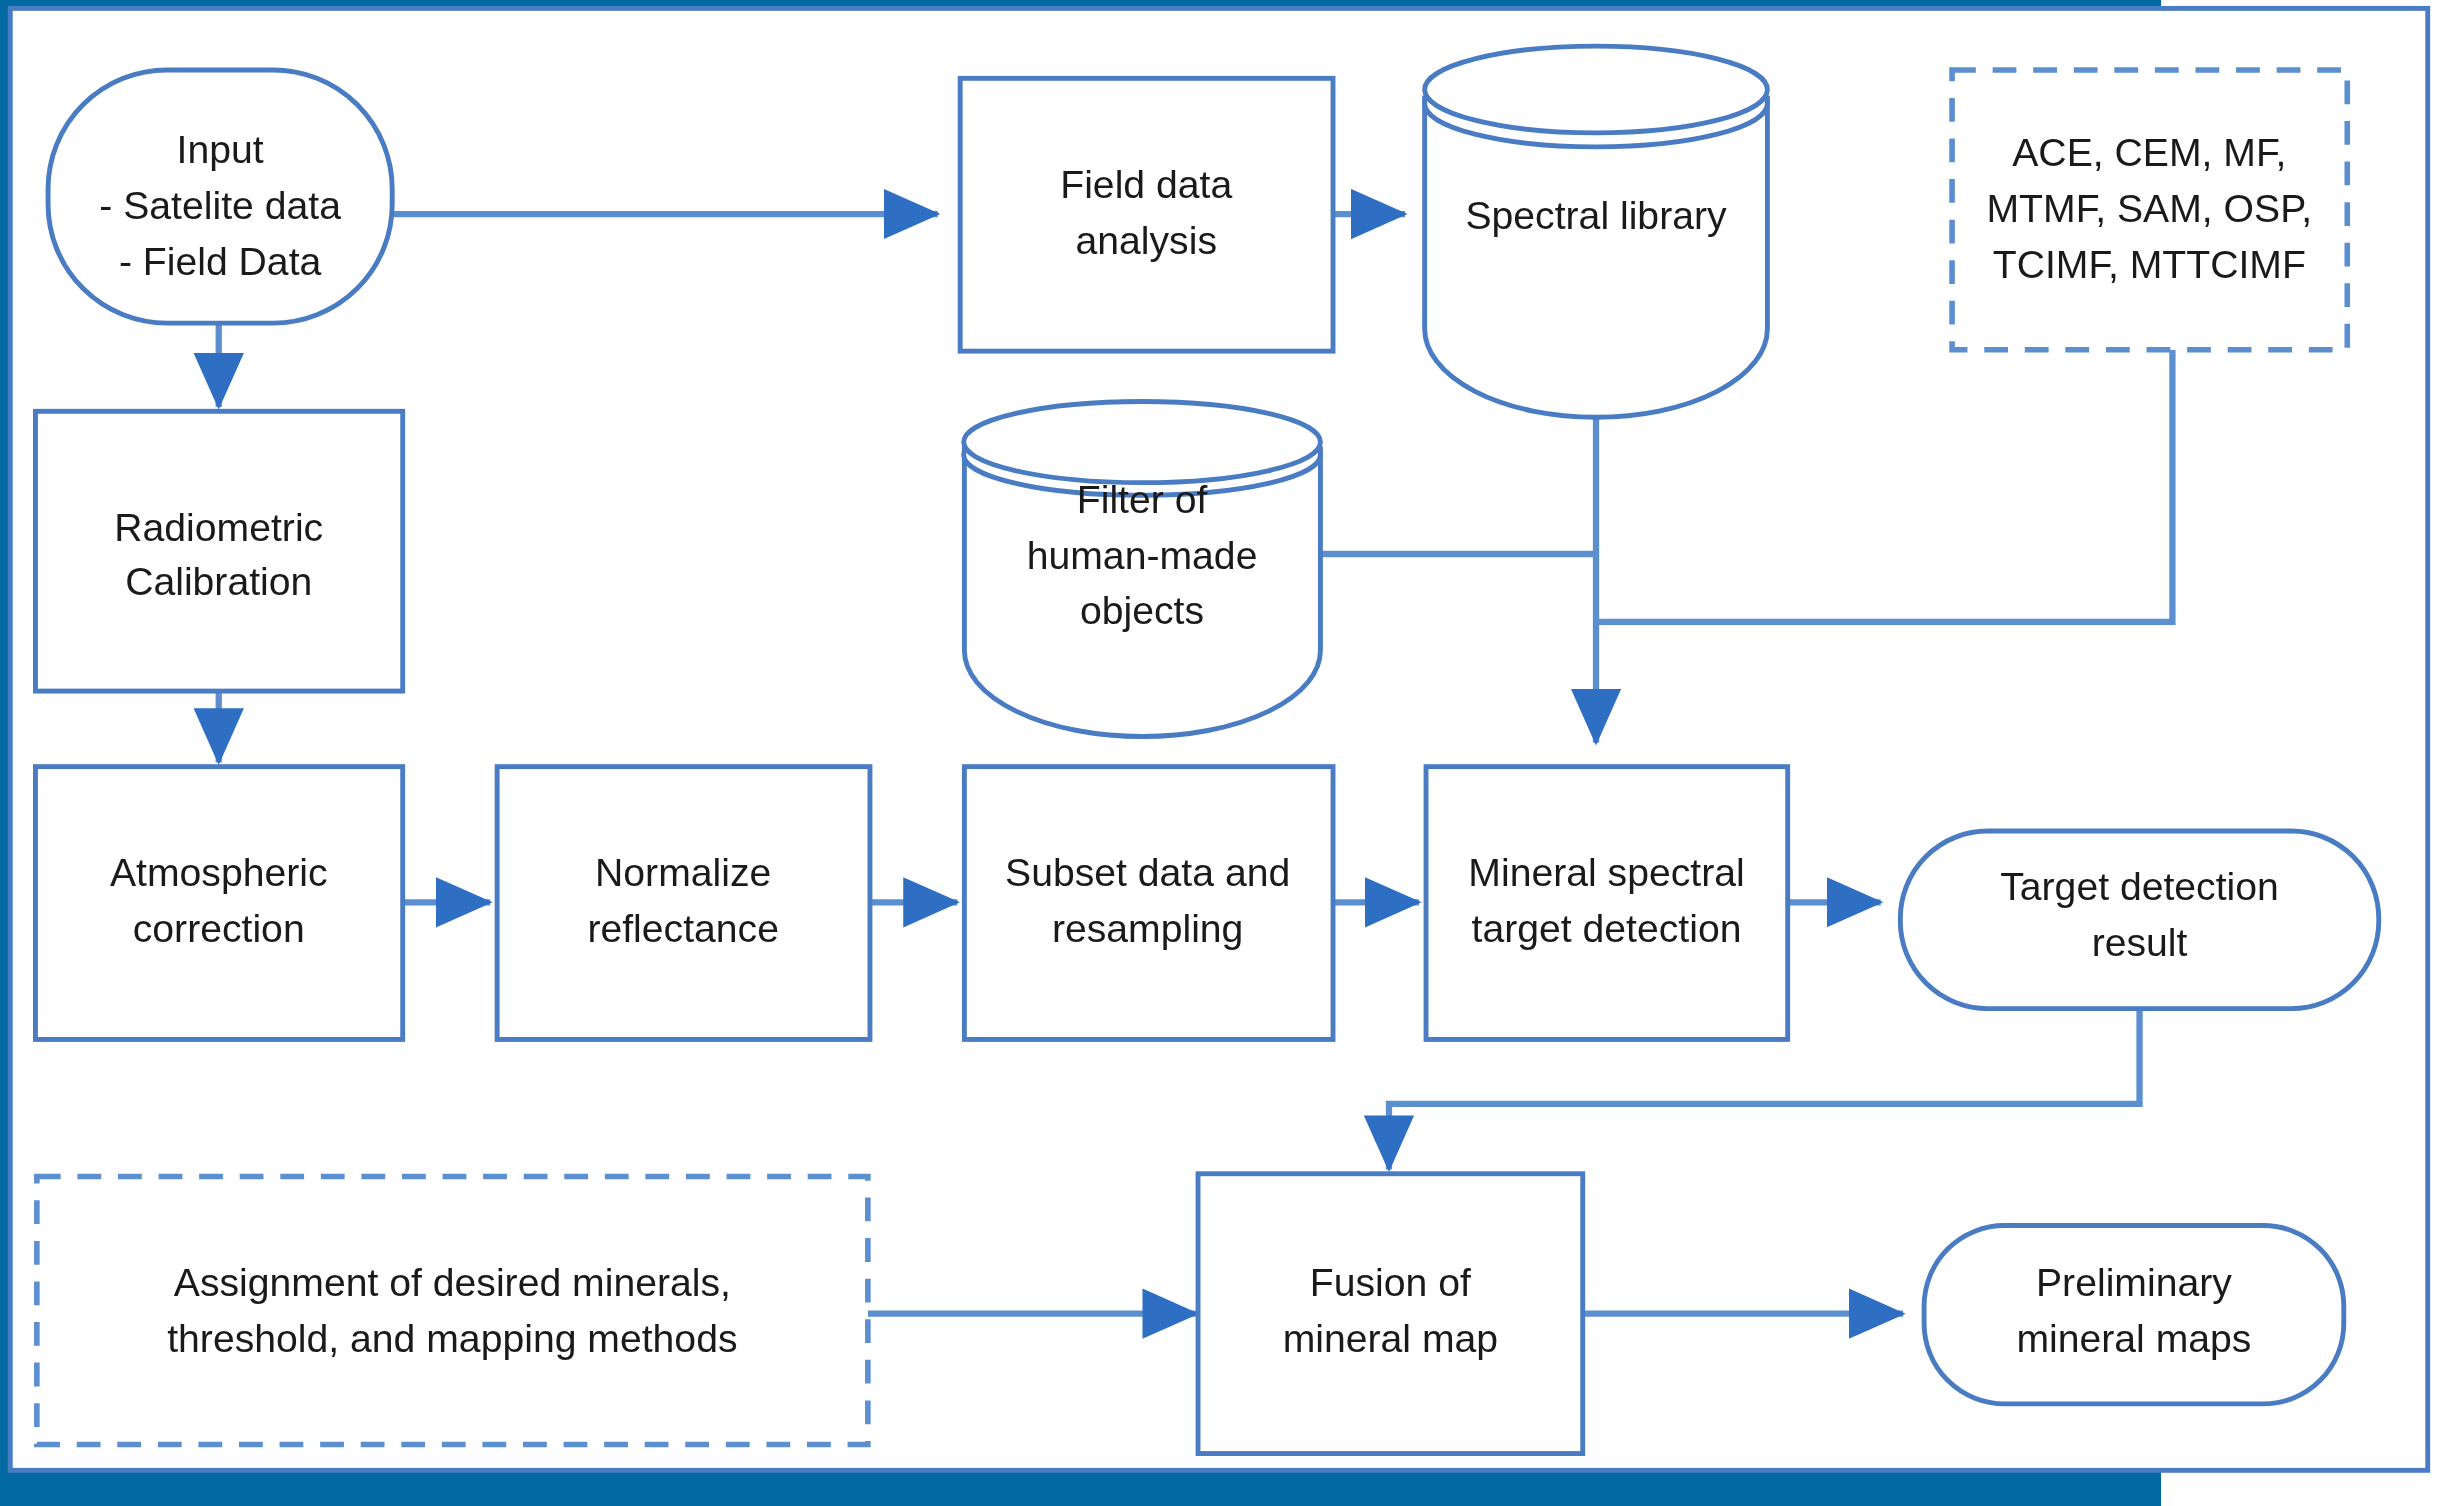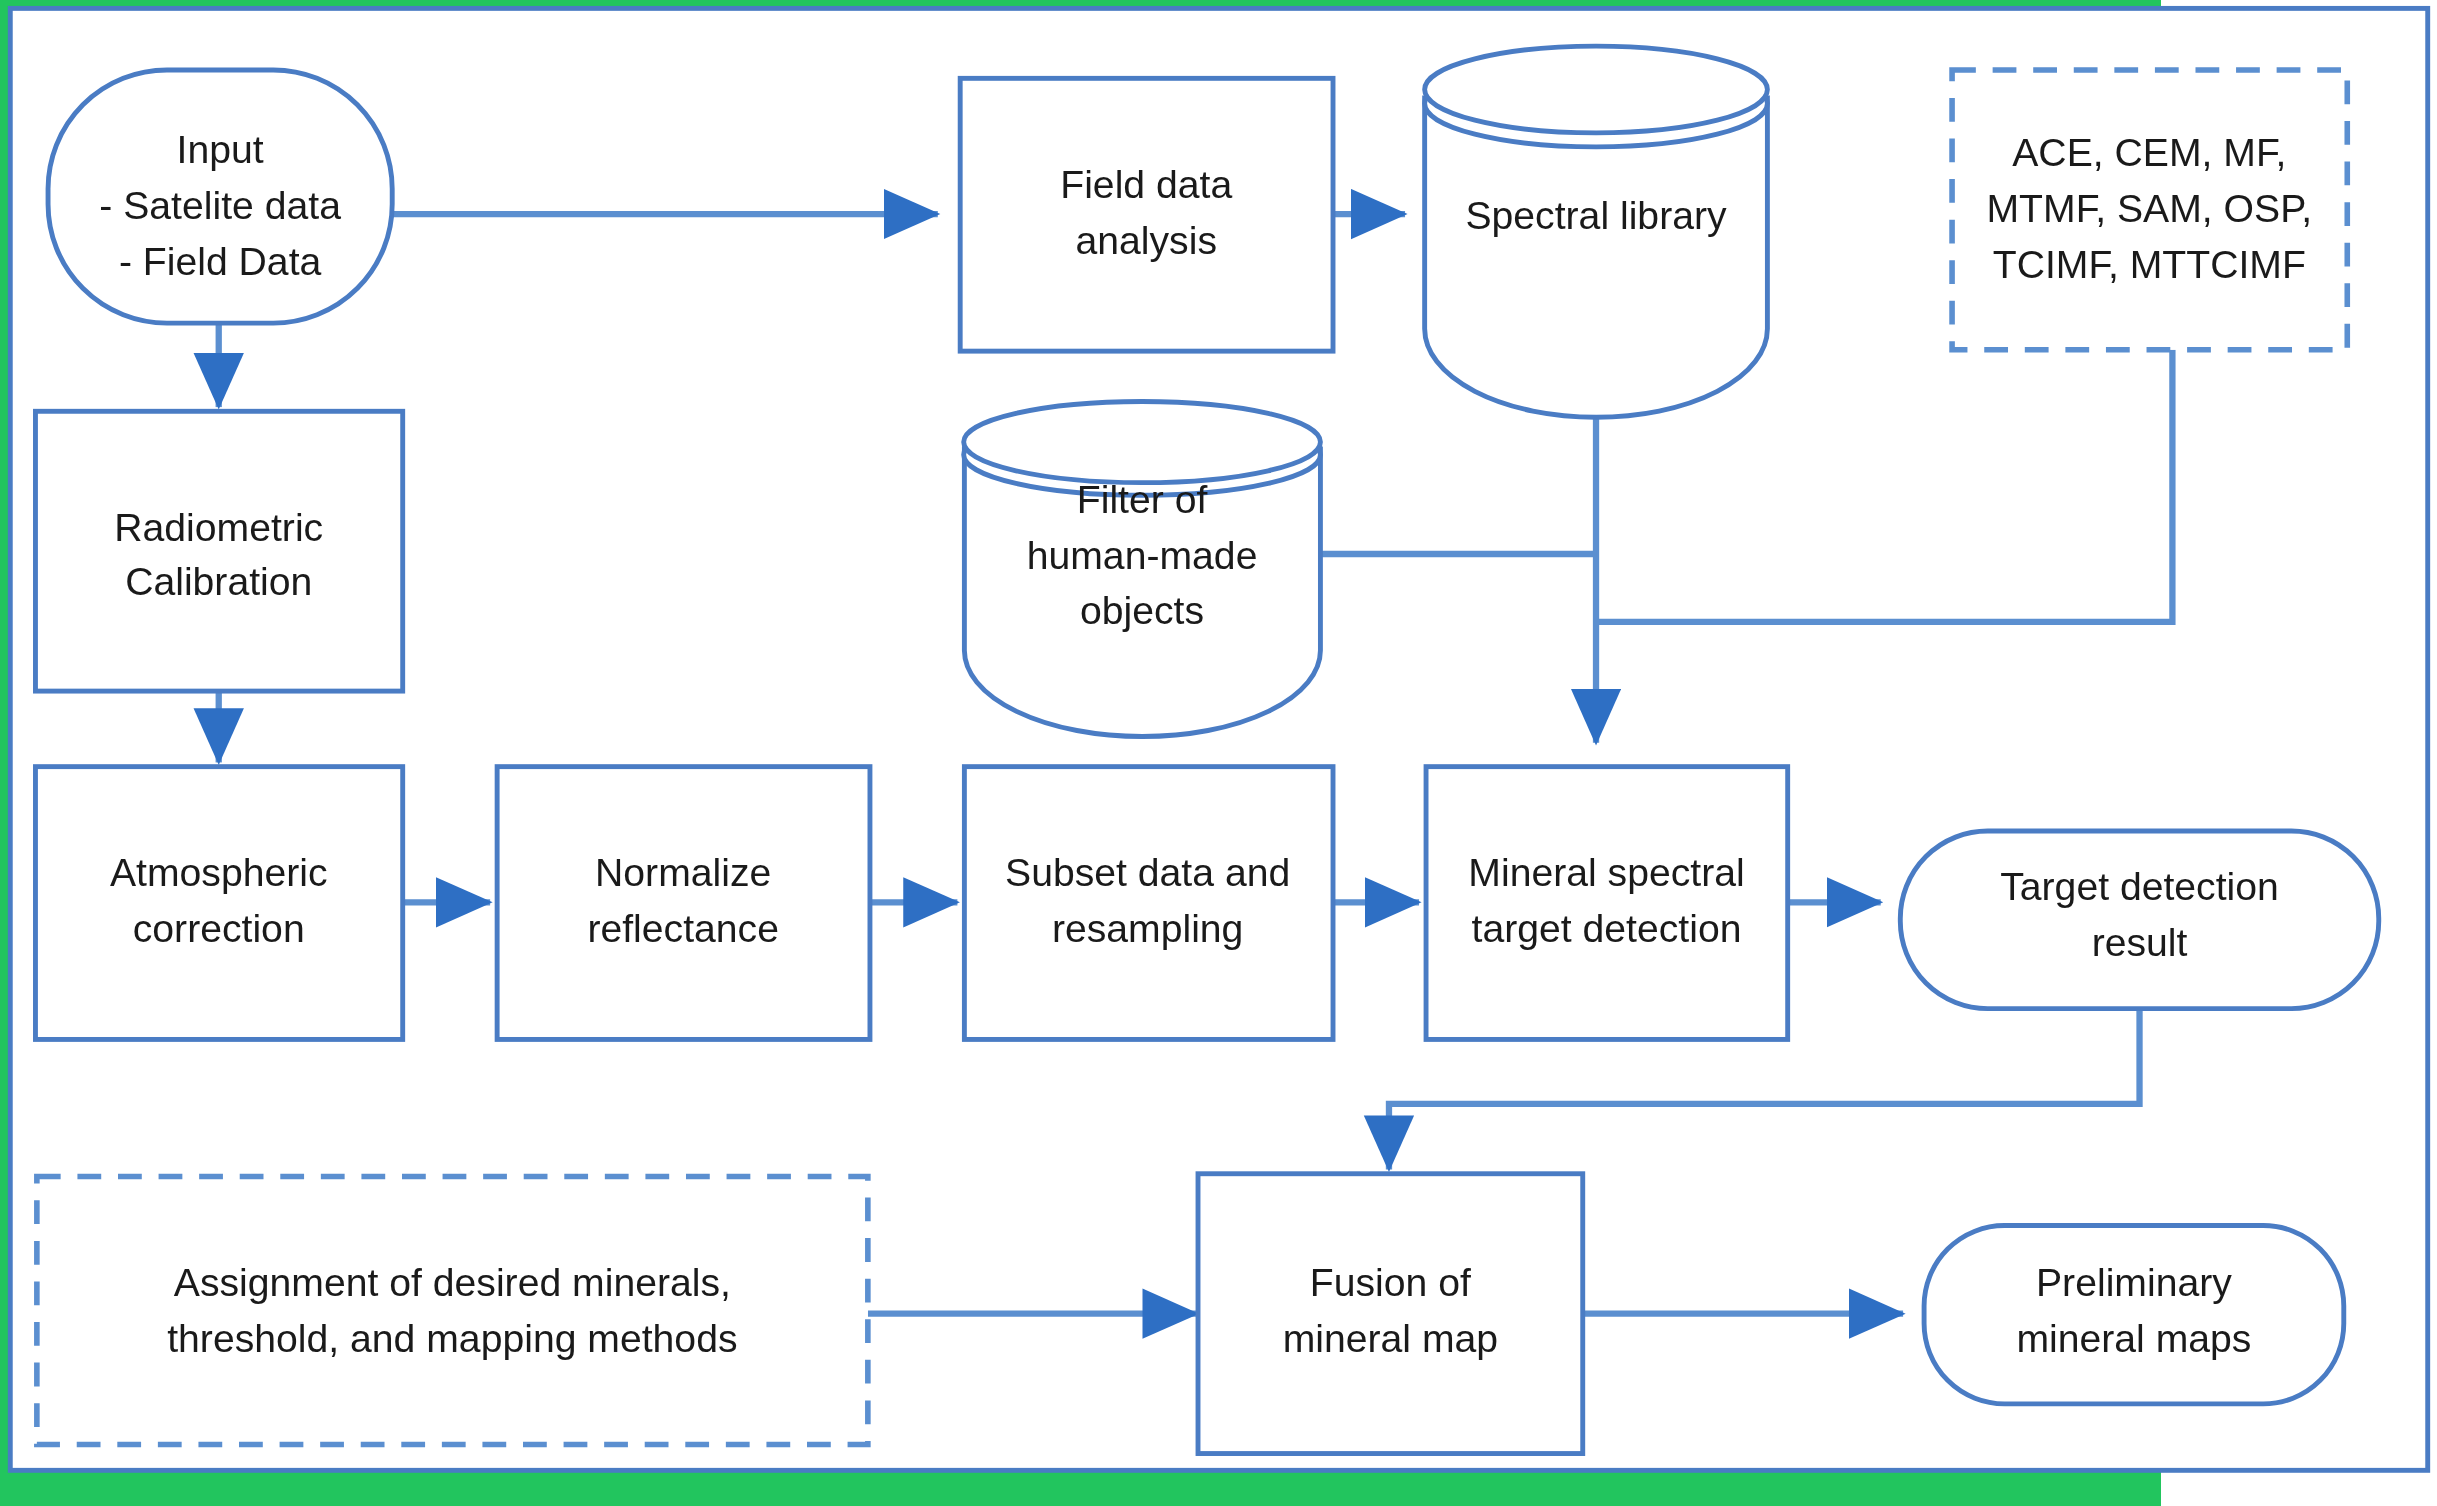--- a/index.html
+++ b/index.html
@@ -4,21 +4,21 @@
 <style>
   html, body {
     margin: 0;
     padding: 0;
     background: #ffffff;
   }
   #stage {
     position: relative;
     width: 2161px;
     height: 1506px;
-    background: #22c55e;
+    background: #0369a1;
     font-family: "Liberation Sans", sans-serif;
   }
   svg.flow {
     position: absolute;
     top: 0; left: 0;
     width: 2438px;
     height: 1506px;
     display: block;
   }
   .node-text {

